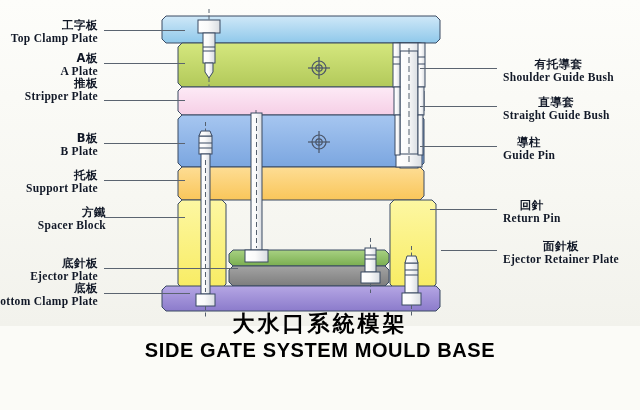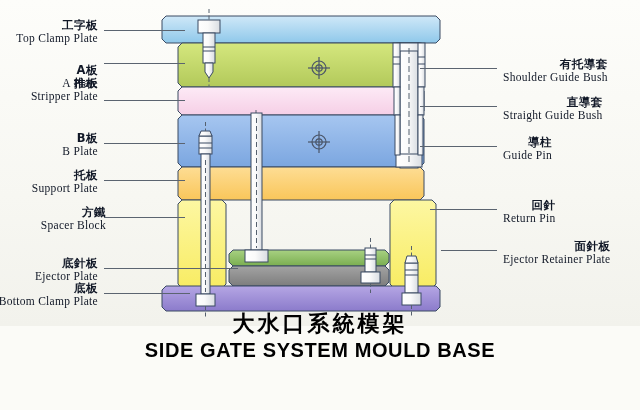--- a/index.html
+++ b/index.html
@@ -6,23 +6,23 @@
   body{
     width:640px;height:410px;overflow:hidden;
     background:#fbfbf7;
     font-family:"Liberation Serif","DejaVu Serif",serif;
   }
   #root{position:relative;width:640px;height:326px;background:linear-gradient(180deg,#fdfdfa 0%,#f7f7f2 60%,#f2f2ec 100%);}
 
   
   .lbl{position:absolute;font-weight:bold;color:#111827;line-height:1.12;white-space:nowrap;}
   .lbl .cn{font-family:"DejaVu Sans","Liberation Sans",sans-serif;font-size:11.5px;letter-spacing:.5px;display:block;font-weight:bold;}
-  .lbl .en{font-family:"Liberation Serif","DejaVu Serif",serif;font-size:11.5px;letter-spacing:.3px;display:block;font-weight:normal;}
+  .lbl .en{font-family:"Liberation Serif","DejaVu Serif",serif;font-size:11.5px;letter-spacing:.3px;display:block;font-weight:bold;}
   .lbl.left{text-align:right;}
-  .lbl.right{text-align:right;}
+  .lbl.right{text-align:center;}
 
   
   .leader{position:absolute;height:1px;background:#5b6470;}
 
   
   #diagram{position:absolute;left:0;top:0;width:640px;height:330px;}
 
   
   #title{position:absolute;left:0;right:0;top:310px;text-align:center;}
   #title .t-cn{font-family:"DejaVu Sans","Liberation Sans",sans-serif;font-size:22px;font-weight:bold;color:#000;letter-spacing:3px;line-height:1.25;}
@@ -192,21 +192,21 @@
       </g>
     </svg>
   </div>
 
   <div id="left-labels">
       <div class="lbl left" style="right: 542px; top: 19px;">
         <span class="cn">工字板</span>
         <span class="en">Top Clamp Plate</span>
       </div>
       <div class="leader" style="left: 104px; width: 81px; top: 30px;"></div>
-      <div class="lbl left" style="right: 542px; top: 52px; margin-top: 12px;">
+      <div class="lbl left" style="right: 542px; top: 52px;">
         <span class="cn">A板</span>
         <span class="en">A Plate</span>
       </div>
       <div class="leader" style="left: 104px; width: 81px; top: 63px;"></div>
       <div class="lbl left" style="right: 542px; top: 77px;">
         <span class="cn">推板</span>
         <span class="en">Stripper Plate</span>
       </div>
       <div class="leader" style="left: 104px; width: 81px; top: 100px;"></div>
       <div class="lbl left" style="right: 542px; top: 132px;">

